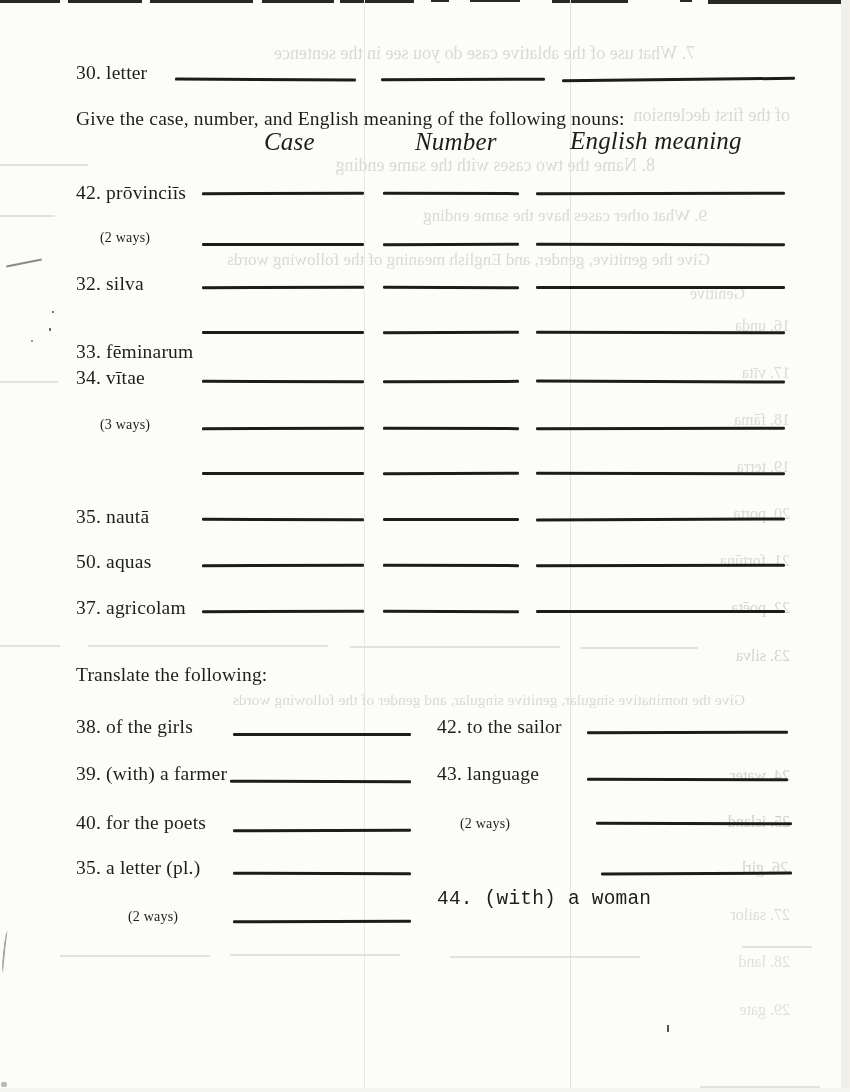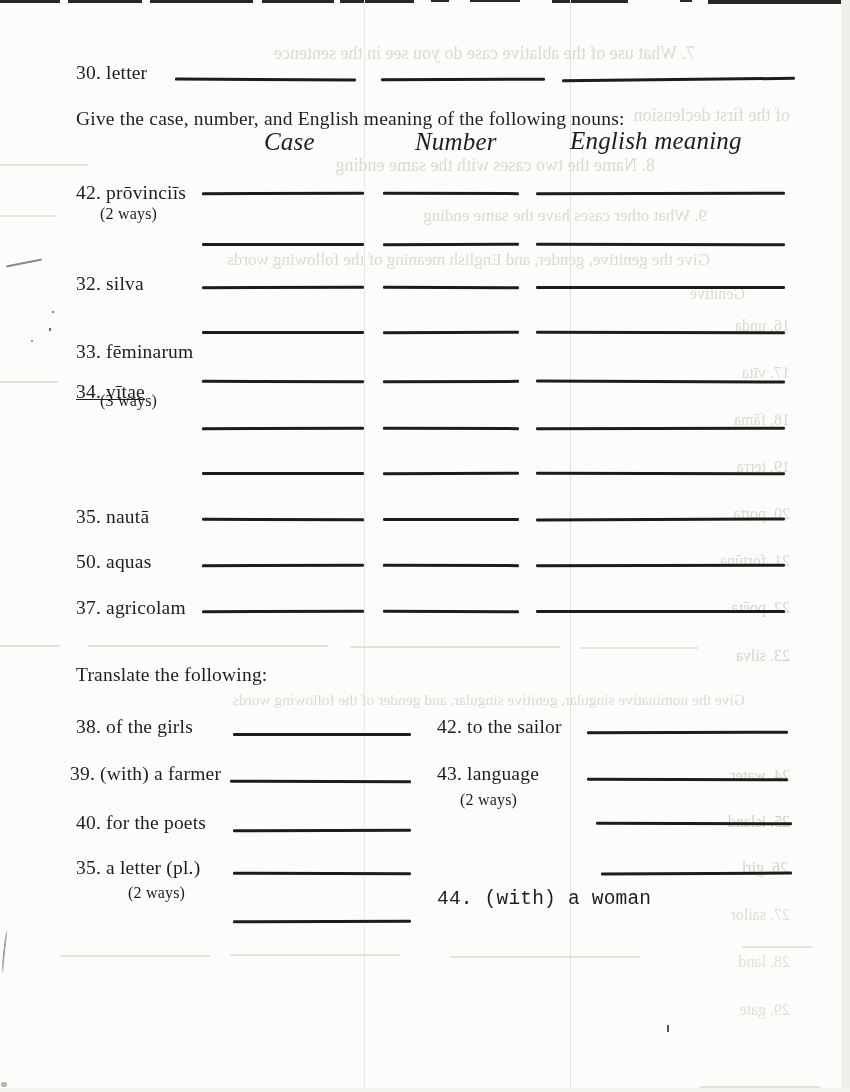--- a/index.html
+++ b/index.html
@@ -3,21 +3,21 @@
 <meta charset="utf-8">
 <style>
   html,body{margin:0;padding:0;background:#888;}
   .page{
     position:relative;width:850px;height:1092px;margin:0 auto;
     background:#fcfcfa;overflow:hidden;
     font-family:"Liberation Serif","DejaVu Serif",serif;color:#1d1d1b;
   }
   .txt{position:absolute;font-size:19.5px;line-height:22px;white-space:nowrap;letter-spacing:.2px;}
   .hdr{font-style:italic;font-size:25px;}
-  .note{font-size:16px;}
+  .note{font-size:14px;margin-top:24px;}
   .blank{position:absolute;height:2.5px;background:#1c1c1a;border-radius:1.2px;}
   .ghost{position:absolute;transform:scaleX(-1);filter:blur(.7px);color:#dbd9d1;
          font-size:17px;line-height:19px;white-space:nowrap;text-align:left;}
   .gdash{position:absolute;height:2px;background:#e4e2db;filter:blur(.5px);}
   .crease{position:absolute;top:0;bottom:0;width:1px;}
   .tedge{position:absolute;top:0;background:#282826;}
   .mark{position:absolute;}
   .strip-right{position:absolute;top:0;right:0;width:9px;height:100%;background:#f0efe9;}
   .strip-bottom{position:absolute;left:0;bottom:0;width:100%;height:4px;background:#f3f3ef;}
 </style>
@@ -101,21 +101,21 @@
       <div class="blank" style="left: 383px; top: 243px; width: 136px; transform: rotate(-0.24deg);"></div>
       <div class="blank" style="left: 536px; top: 243px; width: 249px; transform: rotate(0.12deg);"></div>
       <div class="txt" style="left: 76px; top: 273px;">32. silva</div>
       <div class="blank" style="left: 202px; top: 286px; width: 162px; transform: rotate(-0.12deg);"></div>
       <div class="blank" style="left: 383px; top: 286px; width: 136px; transform: rotate(0.24deg);"></div>
       <div class="blank" style="left: 536px; top: 286px; width: 249px; transform: rotate(0deg);"></div>
       <div class="txt" style="left: 76px; top: 318px; margin-top: 23px;">33. fēminarum</div>
       <div class="blank" style="left: 202px; top: 331px; width: 162px; transform: rotate(0deg);"></div>
       <div class="blank" style="left: 383px; top: 331px; width: 136px; transform: rotate(-0.24deg);"></div>
       <div class="blank" style="left: 536px; top: 331px; width: 249px; transform: rotate(0.12deg);"></div>
-      <div class="txt" style="left: 76px; top: 381px; text-decoration: underline;">34. vītae</div>
+      <div class="txt" style="left: 76px; top: 367px;">34. vītae</div>
       <div class="txt note" style="left: 100px; top: 390px;">(3 ways)</div>
       <div class="blank" style="left: 202px; top: 380px; width: 162px; transform: rotate(0.12deg);"></div>
       <div class="blank" style="left: 383px; top: 380px; width: 136px; transform: rotate(-0.12deg);"></div>
       <div class="blank" style="left: 536px; top: 380px; width: 249px; transform: rotate(0.24deg);"></div>
       <div class="blank" style="left: 202px; top: 427px; width: 162px; transform: rotate(-0.24deg);"></div>
       <div class="blank" style="left: 383px; top: 427px; width: 136px; transform: rotate(0.12deg);"></div>
       <div class="blank" style="left: 536px; top: 427px; width: 249px; transform: rotate(-0.12deg);"></div>
       <div class="blank" style="left: 202px; top: 472px; width: 162px; transform: rotate(0deg);"></div>
       <div class="blank" style="left: 383px; top: 472px; width: 136px; transform: rotate(-0.24deg);"></div>
       <div class="blank" style="left: 536px; top: 472px; width: 249px; transform: rotate(0.12deg);"></div>
@@ -127,21 +127,21 @@
       <div class="blank" style="left: 202px; top: 564px; width: 162px; transform: rotate(-0.24deg);"></div>
       <div class="blank" style="left: 383px; top: 564px; width: 136px; transform: rotate(0.12deg);"></div>
       <div class="blank" style="left: 536px; top: 564px; width: 249px; transform: rotate(-0.12deg);"></div>
       <div class="txt" style="left: 76px; top: 597px;">37. agricolam</div>
       <div class="blank" style="left: 202px; top: 610px; width: 162px; transform: rotate(-0.12deg);"></div>
       <div class="blank" style="left: 383px; top: 610px; width: 136px; transform: rotate(0.24deg);"></div>
       <div class="blank" style="left: 536px; top: 610px; width: 249px; transform: rotate(0deg);"></div>
       <div class="txt" style="left: 76px; top: 664px;">Translate the following:</div>
       <div class="txt" style="left: 76px; top: 716px;">38. of the girls</div>
       <div class="blank" style="left: 233px; top: 733px; width: 178px; transform: rotate(0deg);"></div>
-      <div class="txt" style="left: 70px; top: 763px;">39. (with) a farmer</div>
+      <div class="txt" style="left: 76px; top: 763px;">39. (with) a farmer</div>
       <div class="blank" style="left: 230px; top: 780px; width: 181px; transform: rotate(0.24deg);"></div>
       <div class="txt" style="left: 76px; top: 812px;">40. for the poets</div>
       <div class="blank" style="left: 233px; top: 829px; width: 178px; transform: rotate(-0.12deg);"></div>
       <div class="txt" style="left: 76px; top: 857px;">35. a letter (pl.)</div>
       <div class="txt note" style="left: 128px; top: 882px;">(2 ways)</div>
       <div class="blank" style="left: 233px; top: 872px; width: 178px; transform: rotate(0.12deg);"></div>
       <div class="blank" style="left: 233px; top: 920px; width: 178px; transform: rotate(-0.2deg);"></div>
       <div class="txt" style="left: 437px; top: 716px;">42. to the sailor</div>
       <div class="blank" style="left: 587px; top: 731px; width: 201px; transform: rotate(-0.12deg);"></div>
       <div class="txt" style="left: 437px; top: 763px;">43. language</div>

